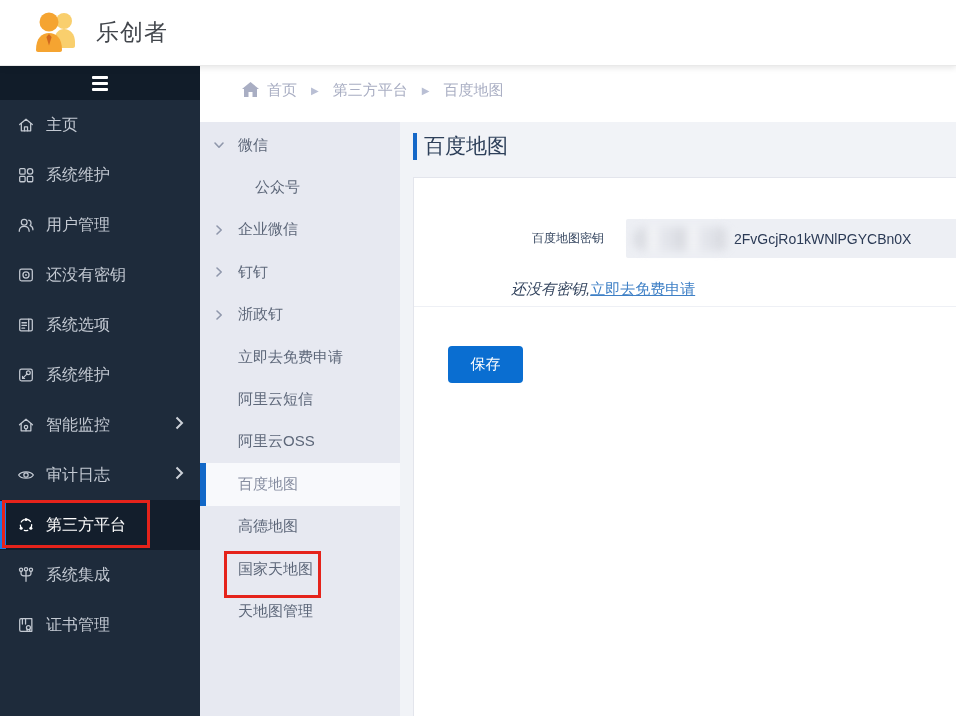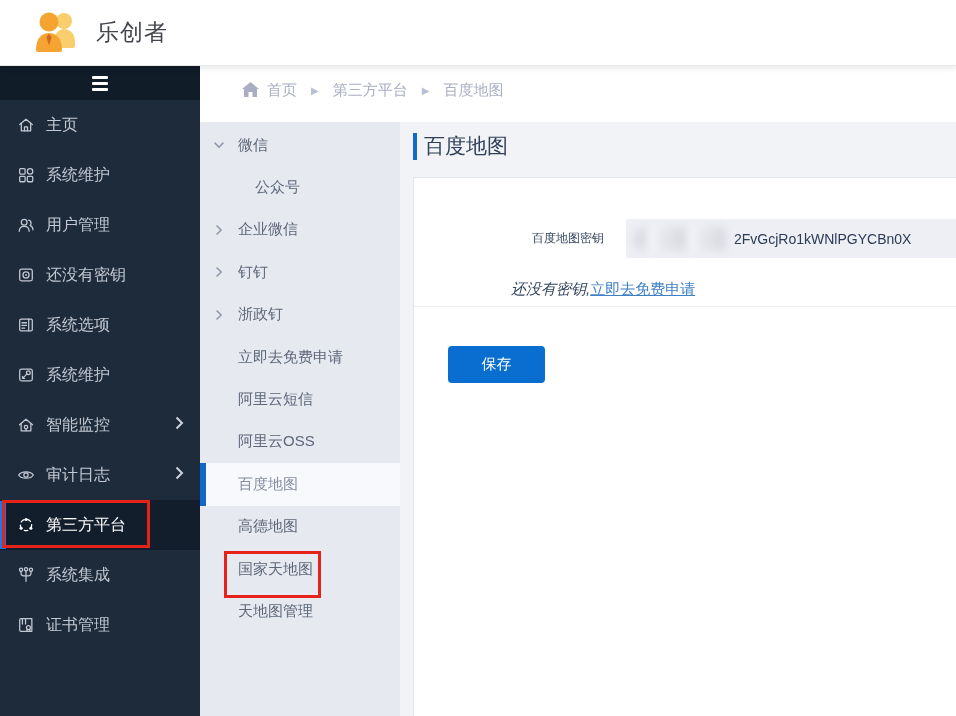--- a/index.html
+++ b/index.html
@@ -102,21 +102,21 @@
       repeating-linear-gradient(90deg,#d8dae0 0 14px,#f3f4f7 14px 26px,#e2e4ea 26px 40px),
       #eceef2;
     filter:blur(4px); opacity:.85;
   }
   .key-value { font-size:14px; color:#2b3a55; white-space:nowrap; }
   .hint-row { position:absolute; left:97px; top:101px; font-size:15px; line-height:20px; }
   .hint-text { color:#33445e;font-style:italic; }
   .hint-link { color:#3f80c6; text-decoration:underline; cursor:pointer; }
   .panel-divider { position:absolute; left:0; right:0; top:128px; border-top:1px solid #eef0f5; }
   .save-button {
-    position:absolute; left:34px; top:168px; width:97px; height:37px;
+    position:absolute; left:34px; top:168px; width:75px; height:37px;
     background:#0a6ed1; border:none; border-radius:4px; color:#ffffff;
     font-size:15px; font-family:inherit; cursor:pointer;
   }
 
   
   .annotation-box {
     position:absolute; border:3px solid #e5231b; z-index:40; pointer-events:none;
   }
   .annotation-box.box1 { left:2px; top:500px; width:148px; height:48px; }
   .annotation-box.box2 { left:224px; top:551px; width:97px; height:47px; }

